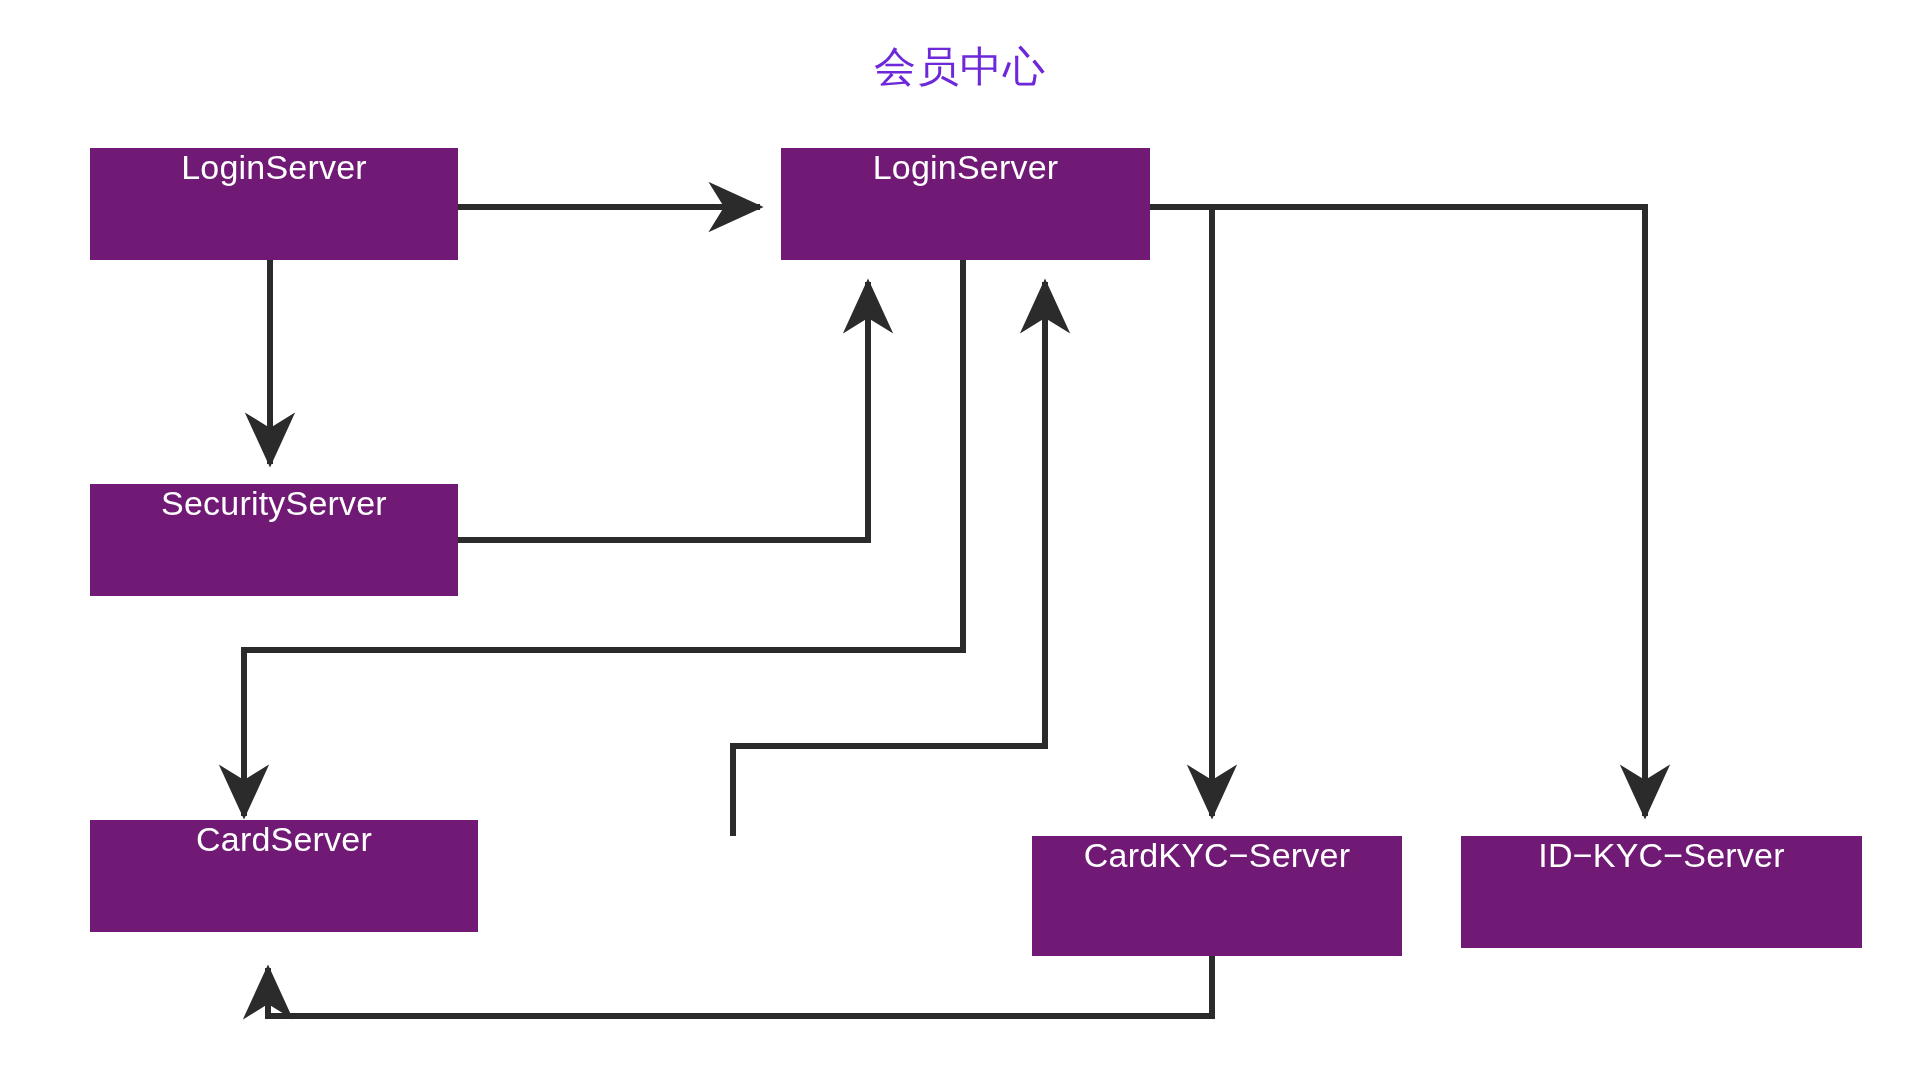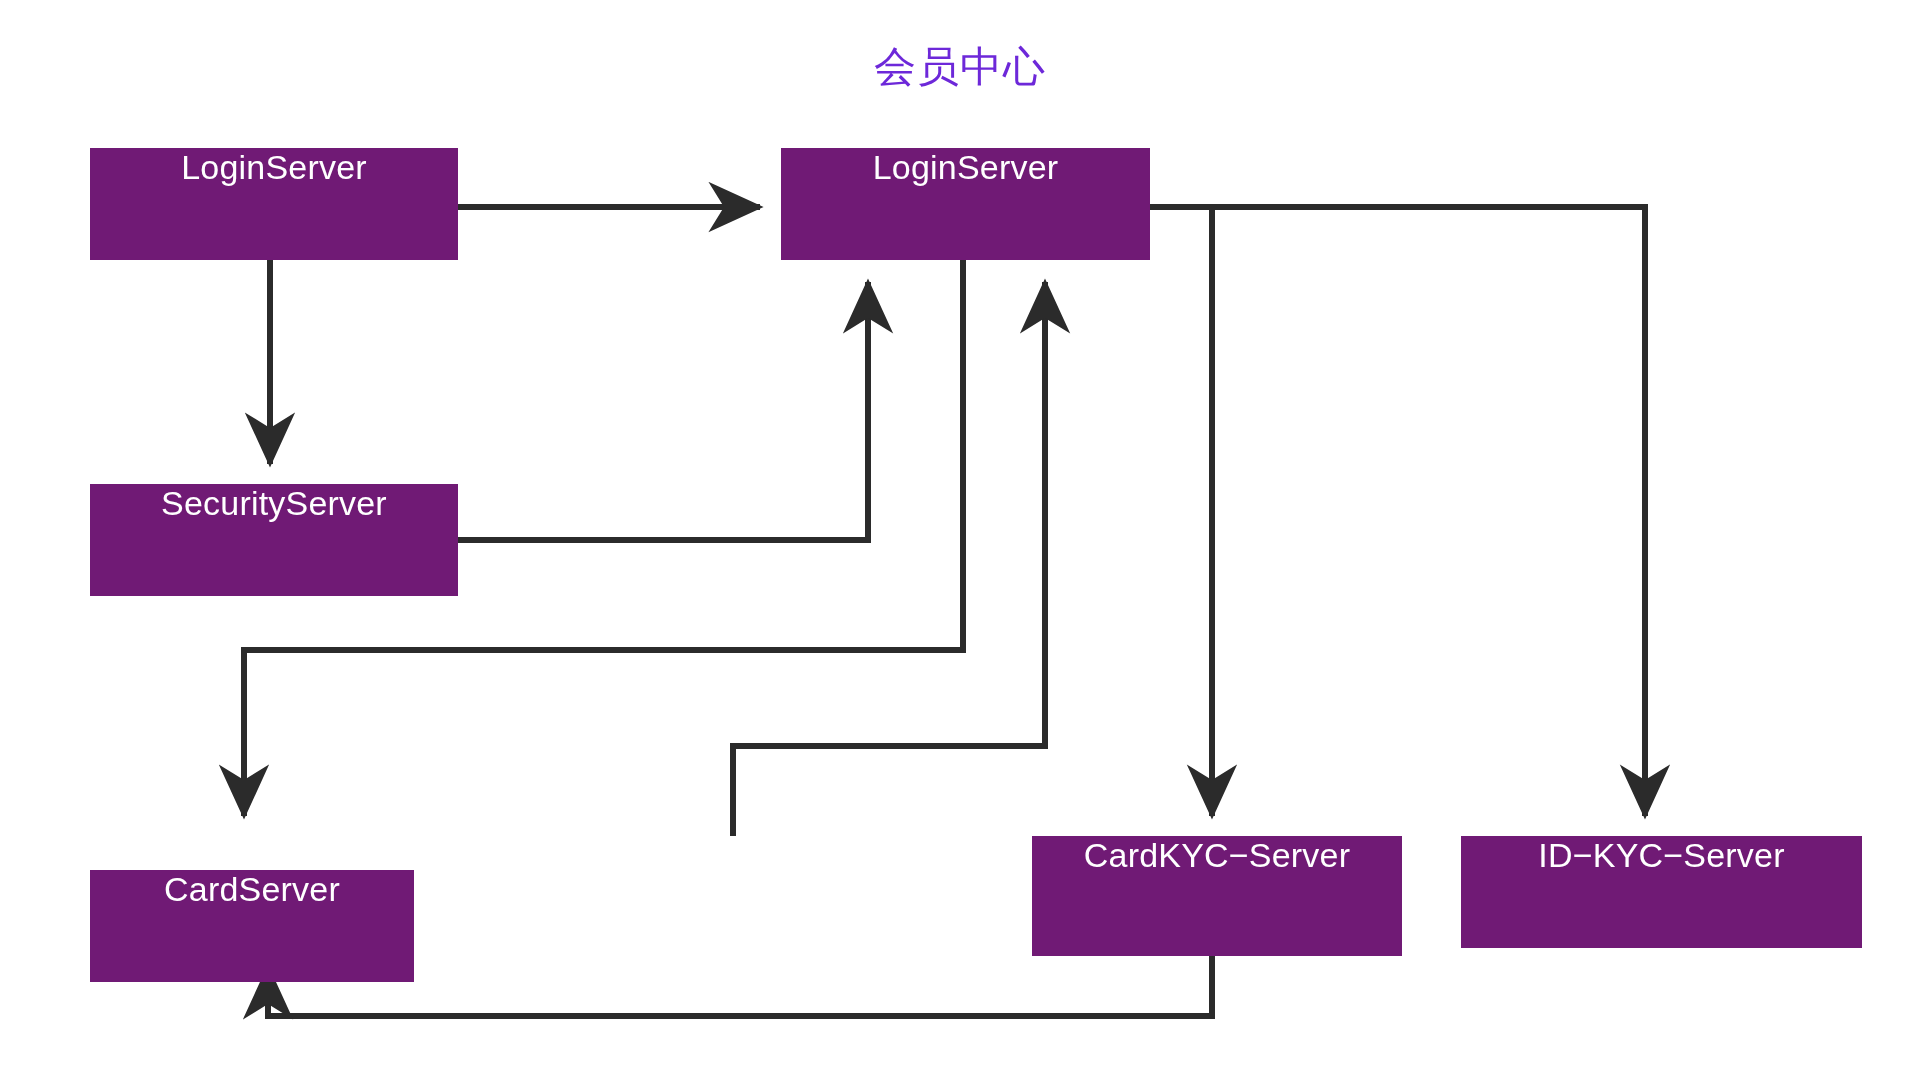--- a/index.html
+++ b/index.html
@@ -96,21 +96,21 @@
   </div>
 
   <div class="node" style="left:781px; top:148px; width:369px; height:112px;">
     <span class="node-label">LoginServer</span>
   </div>
 
   <div class="node" style="left:90px; top:484px; width:368px; height:112px;">
     <span class="node-label">SecurityServer</span>
   </div>
 
-  <div class="node" style="left:90px; top:870px; width:324px; height:112px;">
+  <div class="node" style="left:90px; top:820px; width:388px; height:112px;">
     <span class="node-label">CardServer</span>
   </div>
 
 
   <div class="node" style="left:1032px; top:836px; width:370px; height:120px;">
     <span class="node-label">CardKYC−Server</span>
   </div>
 
   <div class="node" style="left:1461px; top:836px; width:401px; height:112px;">
     <span class="node-label">ID−KYC−Server</span>

